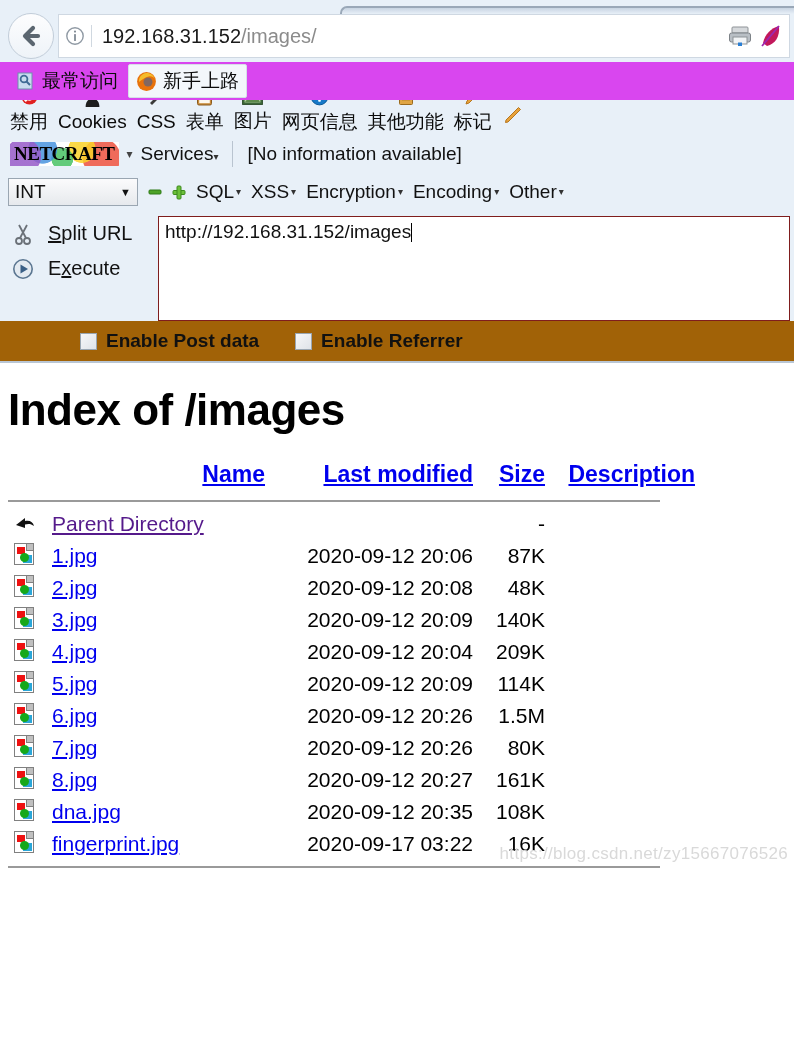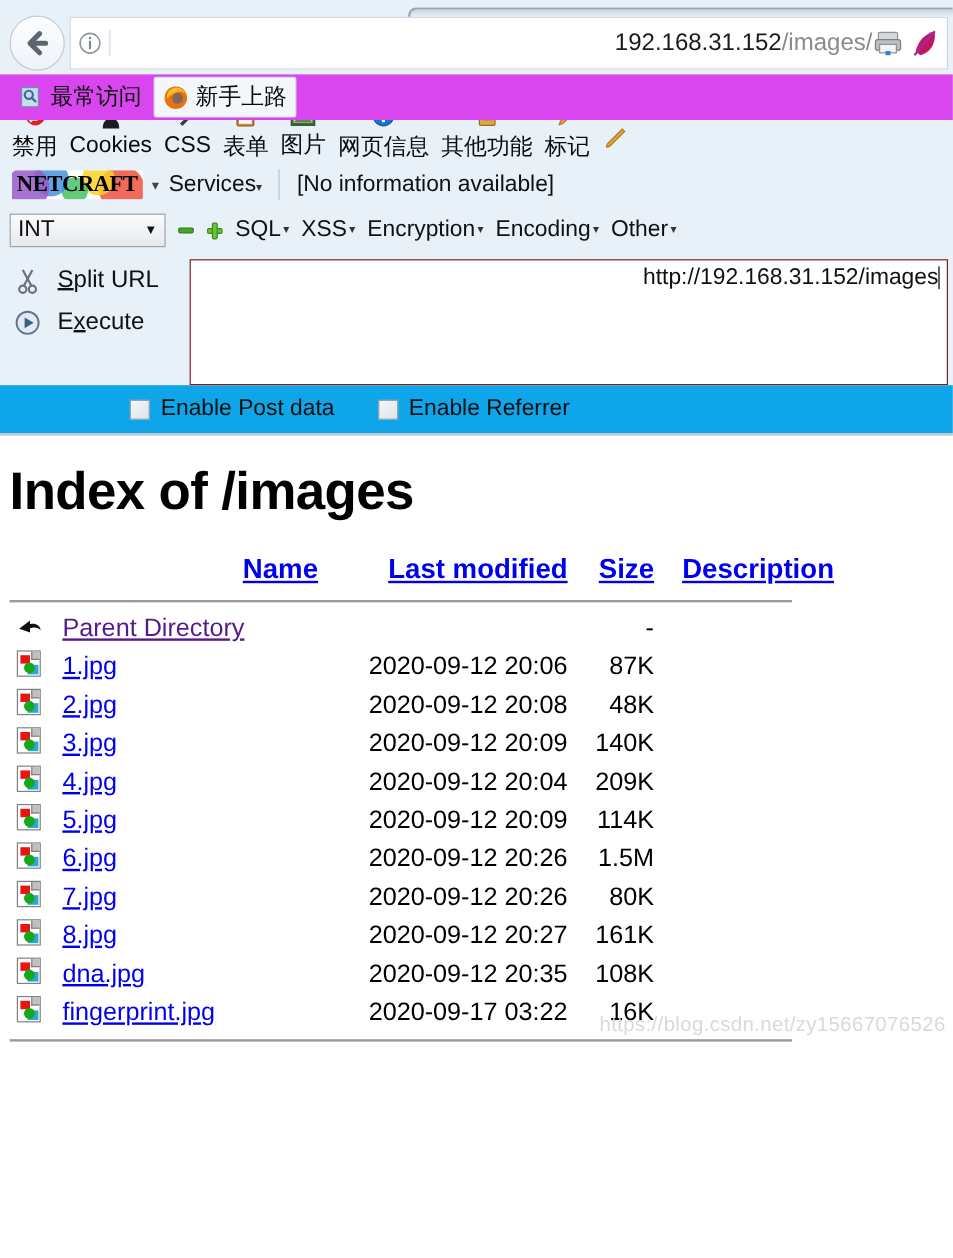--- a/index.html
+++ b/index.html
@@ -14,21 +14,20 @@
     font-family: "Liberation Sans", sans-serif;
     overflow: hidden;
     position: relative;
   }
 
   
   .browser-chrome {
     background: #e8f0f8;
     width: 794px;
     position: relative;
-    text-align: right;
   }
 
   .tab-strip {
     height: 10px;
     background: #e8f0f8;
     position: relative;
   }
   .tab-partial {
     position: absolute;
     left: 340px;
@@ -272,24 +271,25 @@
     width: 1px;
     height: 19px;
     background: #000;
     vertical-align: -4px;
   }
   .hb-checks {
     height: 40px;
     display: flex;
     align-items: center;
     gap: 36px;
-    padding-left: 108px;
-    background: #0ea5e9;
+    padding-left: 80px;
+    background: #a16207;
     font-size: 19px;
     color: #111;
+    font-weight: bold;
   }
   .chk {
     display: flex;
     align-items: center;
     gap: 9px;
     cursor: pointer;
   }
   .chkbox {
     width: 17px; height: 17px;
     border: 1px solid #9aa6b2;

